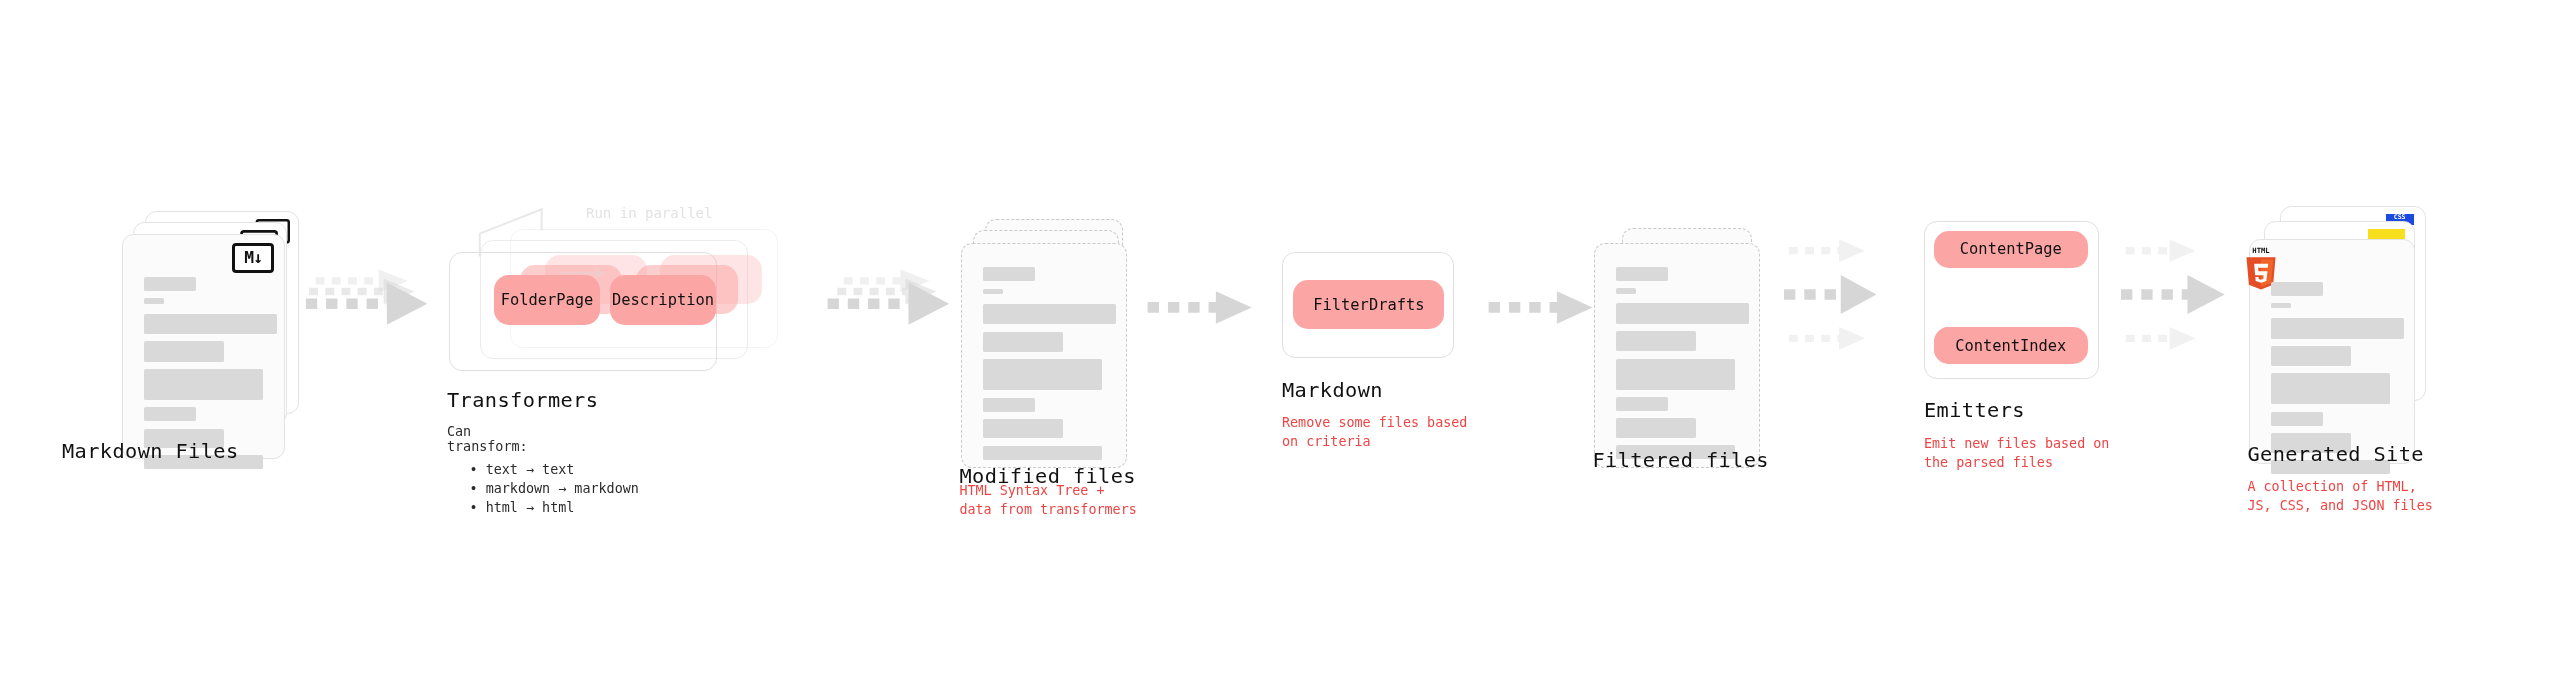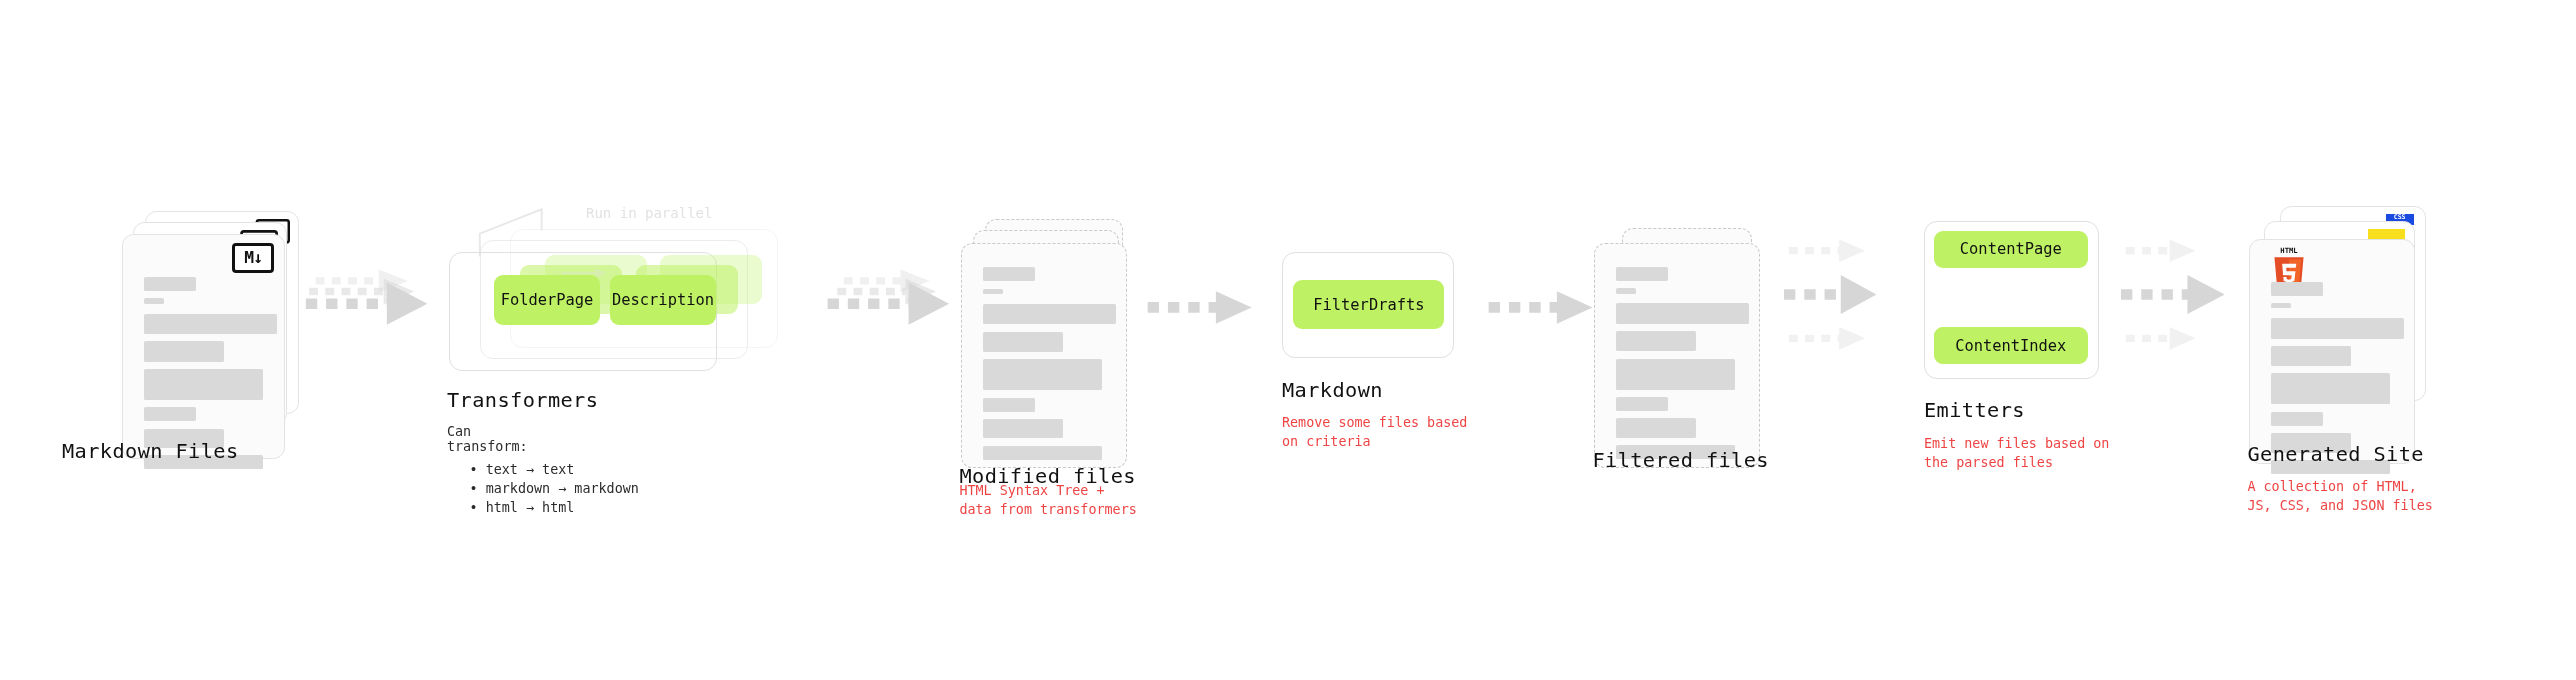--- a/index.html
+++ b/index.html
@@ -31,21 +31,21 @@
   .title{font-size:20.3px;letter-spacing:0.4px;color:#111;white-space:nowrap;text-align:center;}
   .desc{font-size:13.4px;line-height:1.42;color:#ef4444;white-space:pre;}
   .sub-h{font-size:13.4px;color:#2b2b2b;}
   .bullets{font-size:13.4px;line-height:1.42;color:#2b2b2b;margin:16px;padding:0;list-style:none;}
   .bullets li{white-space:pre;}
   .bullets li::before{content:"\2022";margin-right:8.1px;}
 
   
   .gbox{position:absolute;border:1.6px solid #e0e0e0;border-radius:13px;background:transparent;
         box-sizing:border-box;}
-  .chip{position:absolute;background:#bef264;border-radius:9px;display:flex;
+  .chip{position:absolute;background:#fca5a5;border-radius:15px;display:flex;
         align-items:center;justify-content:center;font-size:15.4px;color:#111;white-space:nowrap;}
 
   .parallel-note{position:absolute;font-size:14px;color:#e2e2e2;white-space:nowrap;}
 
   svg{overflow:visible;display:block;}
 </style>
 </head>
 <body>
 
 <div class="stage" style="left:122px;top:163px;">
@@ -270,21 +270,21 @@
 </div>
 
 <div class="stage" style="left:2249px;top:158px;">
   <div class="stack" style="width:187px;height:252px;">
     <div class="card ghost" style="left:31px;top:0px;width:146px;height:195px;">
       <div class="badge css-badge" style="right:11.4px;top:7.3px;">CSS</div>
     </div>
     <div class="card ghost" style="left:15.4px;top:15.4px;width:151px;height:199px;">
       <div class="badge js-badge" style="right:9.8px;top:6.5px;"></div>
     </div>
-    <div class="card" style="left:0px;top:32.5px;width:166px;height:225px;padding-left:28px;">
+    <div class="card" style="left:0px;top:32.5px;width:166px;height:225px;">
       <div class="badge html5" style="right:9.8px;top:4.9px;">
         <svg width="42" height="49" viewBox="0 0 52 60">
           <text x="26" y="11" font-size="9" font-weight="bold" text-anchor="middle" fill="#111" font-family="'DejaVu Sans Mono',monospace">HTML</text>
           <path d="M8 16 L44 16 L41 50 L26 56 L11 50 Z" fill="#e44d26"></path>
           <path d="M26 19 L41 19 L38.6 48 L26 52.5 Z" fill="#f16529"></path>
           <path d="M17 24 L35 24 L34.4 29 L22.5 29 L22.9 33.5 L34 33.5 L32.6 45.5 L26 47.6
                    L19.4 45.5 L19 40.5 L23 40.5 L23.2 43 L26 43.8 L28.9 43 L29.3 38.5
                    L18.7 38.5 L17.6 24 Z" fill="#ffffff"></path>
         </svg>
       </div>

